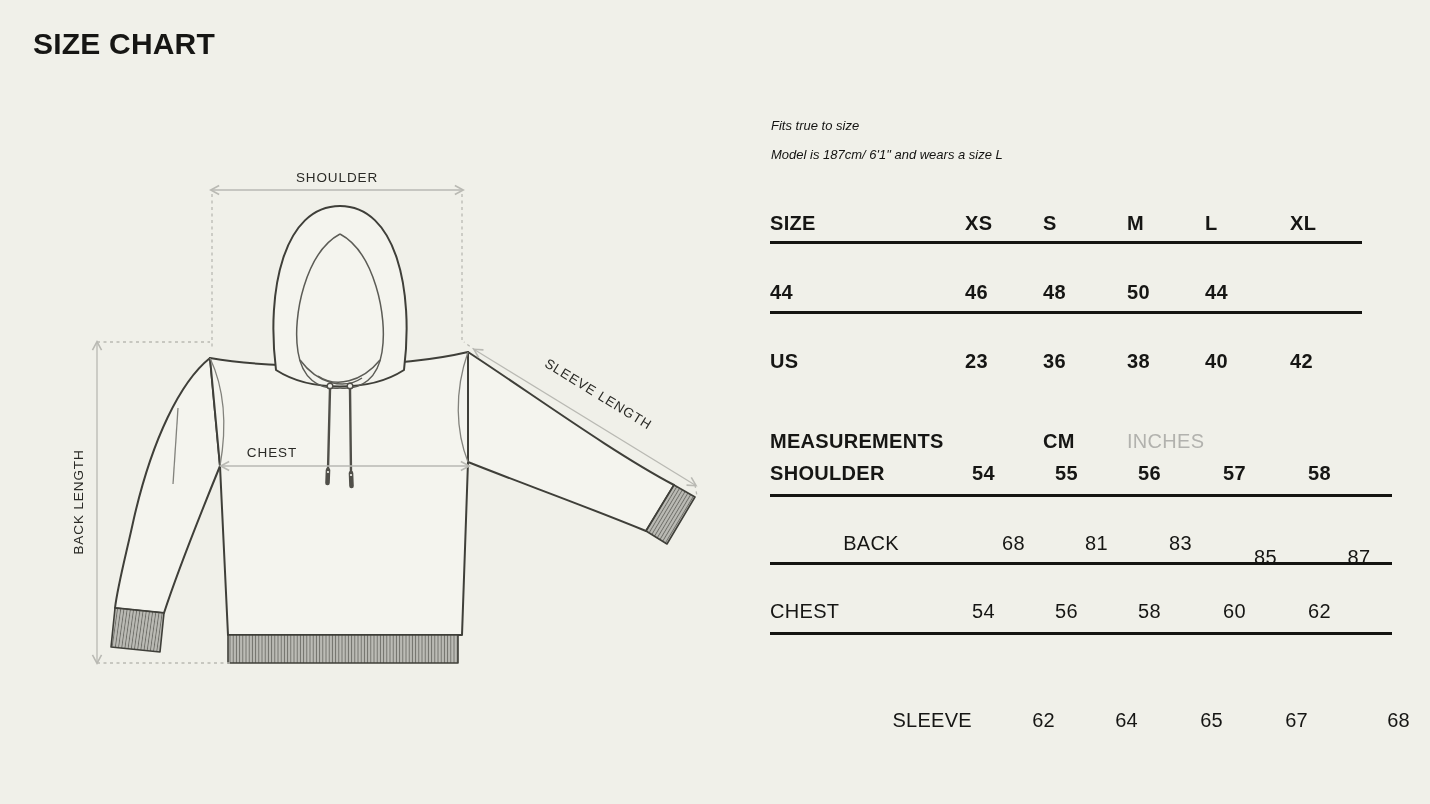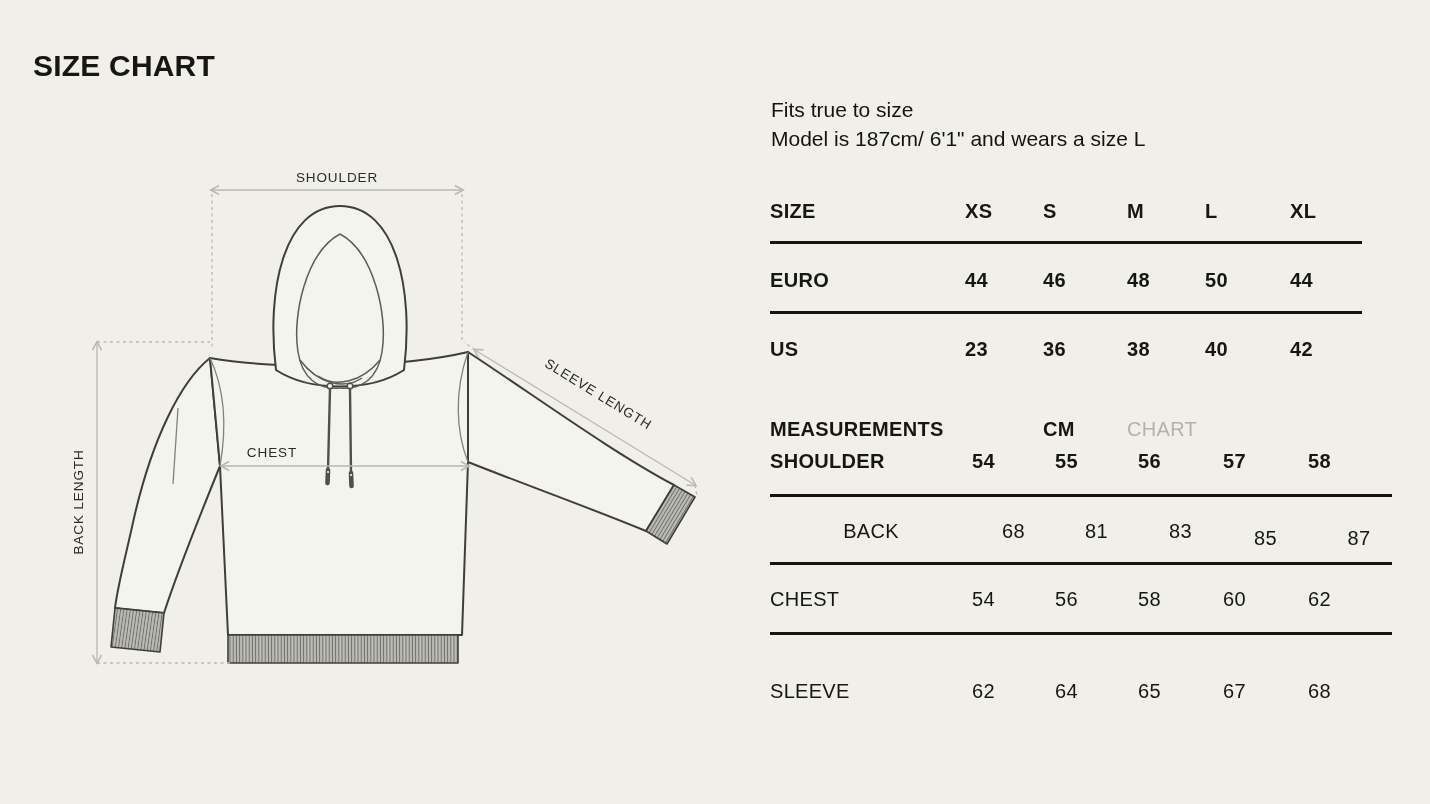--- a/index.html
+++ b/index.html
@@ -7,45 +7,47 @@
   body {
     position:relative;
     background:#f0f0e9;
     font-family:"Liberation Sans", sans-serif;
     color:#161614;
     overflow:hidden;
   }
   .abs { position:absolute; }
 
   .page-title {
-    left:33px; top:48px;
+    left:33px; top:26px;
     font-size:30px; font-weight:bold; letter-spacing:0.2px;
     line-height:36px;
   }
 
   .intro {
-    left:771px; top:96px;
-    font-size:21px; line-height:28.5px; font-weight:400;
+    left:771px; top:112px;
+    font-size:13px; line-height:28.5px; font-weight:400;
     color:#131311;
+    font-style:italic;
   }
 
   
   .t-row {
     position:absolute; left:770px; width:640px; height:28px;
     display:grid; align-items:center;
     font-size:20px; letter-spacing:0.3px; line-height:28px;
     white-space:nowrap;
+    margin-top:12px;
   }
   .t1 { grid-template-columns:195px 78px 84px 78px 85px 1fr; }
   .t2 { grid-template-columns:202px 83px 83px 85px 85px 1fr; }
   .tm { grid-template-columns:273px 84px 1fr; }
   .b  { font-weight:bold; }
   .r  { font-weight:400; }
   .muted { color:#b2b2ae; font-weight:400; }
-  .nudge { position:relative; top:7px; }
+  .nudge { position:relative; top:14px; }
 
   .rule {
     position:absolute; left:770px; height:3px; background:#141411;
   }
   .rule-w1 { width:592px; }
   .rule-w2 { width:622px; }
 
   
   #diagram { position:absolute; left:40px; top:140px; }
   text.diag-label {
@@ -67,42 +69,41 @@
   <span>SIZE</span>
   <span>XS</span>
   <span>S</span>
   <span>M</span>
   <span>L</span>
   <span>XL</span>
 </div>
 <div class="rule rule-w1" style="top:241px;"></div>
 
 <div class="t-row t1 b" style="top:266px;">
-  <span>EURO</span>
   <span>44</span>
   <span>46</span>
   <span>48</span>
   <span>50</span>
   <span>44</span>
 </div>
 <div class="rule rule-w1" style="top:311px;"></div>
 
 <div class="t-row t1 b" style="top:335px;">
   <span>US</span>
   <span>23</span>
   <span>36</span>
   <span>38</span>
   <span>40</span>
   <span>42</span>
 </div>
 
 <div class="t-row tm" style="top:415px;">
   <span class="b">MEASUREMENTS</span>
   <span class="b">CM</span>
-  <span class="muted">CHART</span>
+  <span class="muted">INCHES</span>
 </div>
 
 <div class="t-row t2 b" style="top:447px;">
   <span>SHOULDER</span>
   <span>54</span>
   <span>55</span>
   <span>56</span>
   <span>57</span>
   <span>58</span>
 </div>
@@ -121,21 +122,21 @@
 <div class="t-row t2 r" style="top:585px;">
   <span>CHEST</span>
   <span>54</span>
   <span>56</span>
   <span>58</span>
   <span>60</span>
   <span>62</span>
 </div>
 <div class="rule rule-w2" style="top:632px;"></div>
 
-<div class="t-row t2 r" style="top:677px;">
+<div class="t-row t2 r" style="top:694px;text-align:right;">
   <span>SLEEVE</span>
   <span>62</span>
   <span>64</span>
   <span>65</span>
   <span>67</span>
   <span>68</span>
 </div>
 
 <svg id="diagram" width="660" height="560" viewBox="0 0 660 560">
   <defs>

